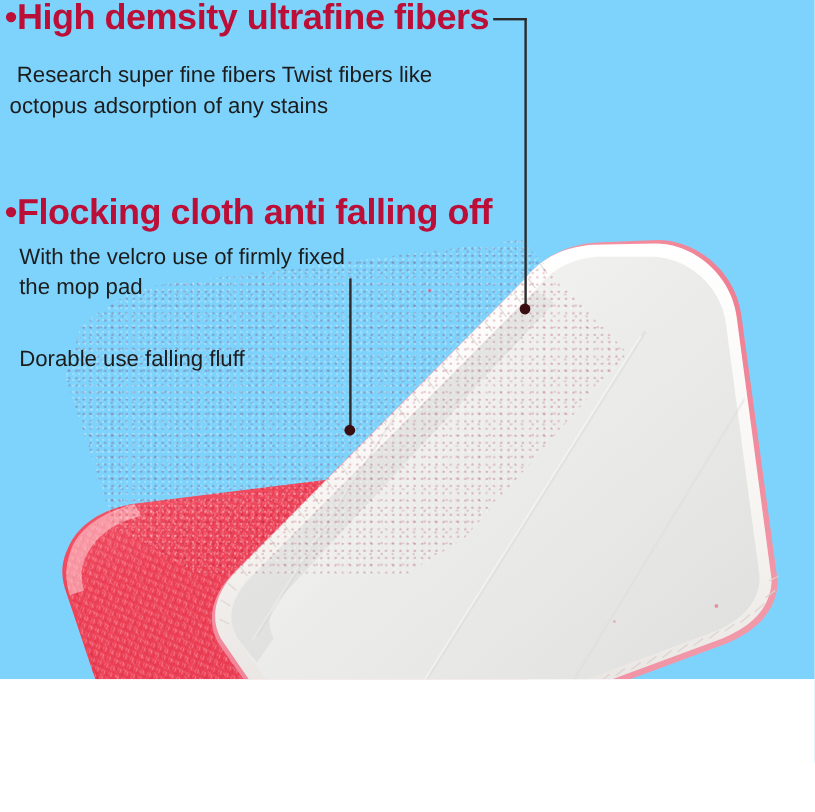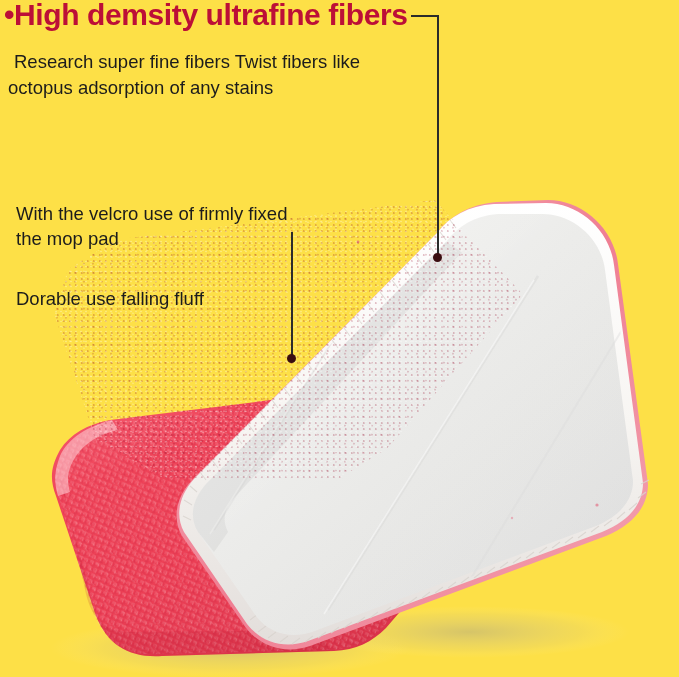--- a/index.html
+++ b/index.html
@@ -6,22 +6,22 @@
     margin: 0;
     padding: 0;
     background: #ffffff;
   }
   body {
     font-family: "Liberation Sans", sans-serif;
   }
   #page {
     position: relative;
     width: 679px;
-    height: 677px;
-    background: #fde047;
+    height: 566px;
+    background: #7dd3fc;
     overflow: hidden;
   }
 
   
   .heading {
     position: absolute;
     color: #bc0f37;
     font-weight: bold;
     font-size: 30px;
     line-height: 34px;
@@ -401,17 +401,18 @@
   <div class="leader-v" id="lead-r-v"></div>
   <div class="leader-dot" id="lead-r-dot"></div>
 
   <div class="leader-v" id="lead-l-v"></div>
   <div class="leader-dot" id="lead-l-dot"></div>
 
   <div class="heading" id="h1"><span class="bullet">•</span><span>High demsity ultrafine fibers</span></div>
   <div class="body-line" id="b1a">Research super fine fibers Twist fibers like</div>
   <div class="body-line" id="b1b">octopus adsorption of any stains</div>
 
+  <div class="heading" id="h2"><span class="bullet">•</span><span>Flocking cloth anti falling off</span></div>
   <div class="body-line" id="b2a">With the velcro use of firmly fixed</div>
   <div class="body-line" id="b2b">the mop pad</div>
   <div class="body-line" id="b2c">Dorable use falling fluff</div>
 
 </div>
 
 </body></html>

